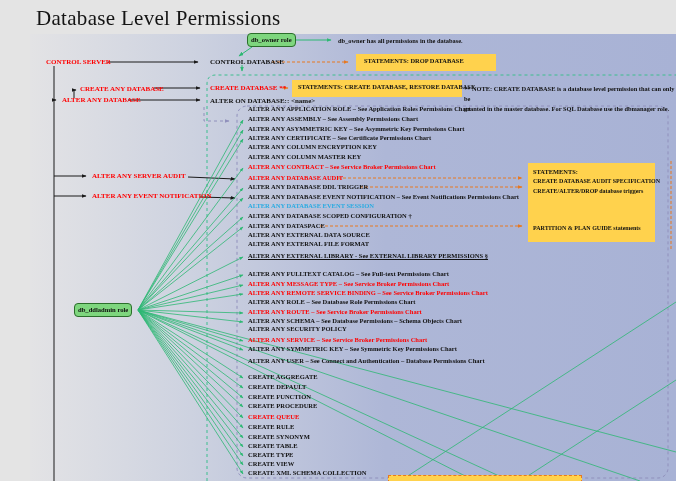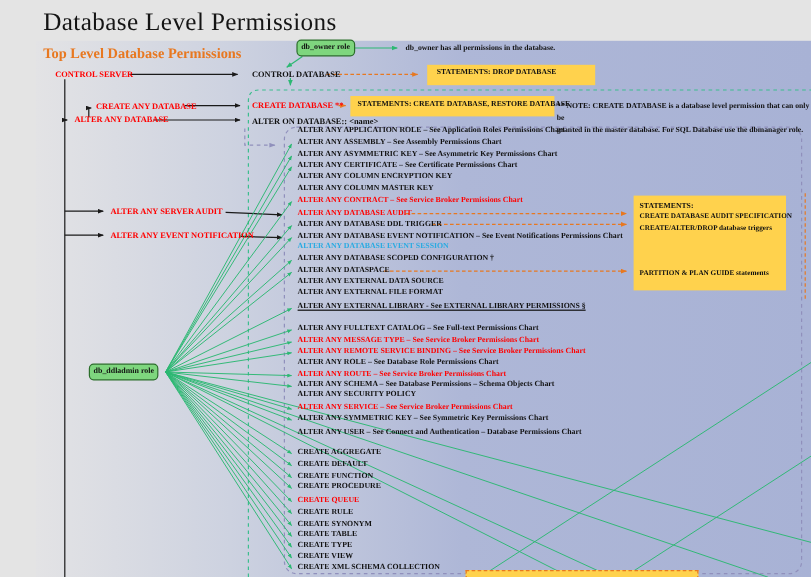--- a/index.html
+++ b/index.html
@@ -26,21 +26,20 @@
   .pdash{stroke:#9090bc;stroke-width:1;stroke-dasharray:3,3;fill:none;}
   .odash{stroke:#e87820;stroke-width:1;stroke-dasharray:3,2;fill:none;}
   .note-line{display:block;}
 </style>
 </head>
 <body>
 
 <div id="stage">
   <div id="page-title">Database Level Permissions</div>
   <div id="panel"></div>
-  <div id="subtitle">Top Level Database Permissions</div>
 
   <svg id="lines" width="676" height="481" viewBox="0 0 676 481">
     <defs>
       <marker id="mB" markerWidth="6" markerHeight="6" refX="4.5" refY="2" orient="auto">
           <path d="M0,0 L5,2 L0,4 z" fill="#1a1a1a"></path>
         </marker>
       <marker id="mG" markerWidth="6" markerHeight="6" refX="4.5" refY="2" orient="auto">
           <path d="M0,0 L5,2 L0,4 z" fill="#2db873"></path>
         </marker>
       <marker id="mO" markerWidth="6" markerHeight="6" refX="4.5" refY="2" orient="auto">

